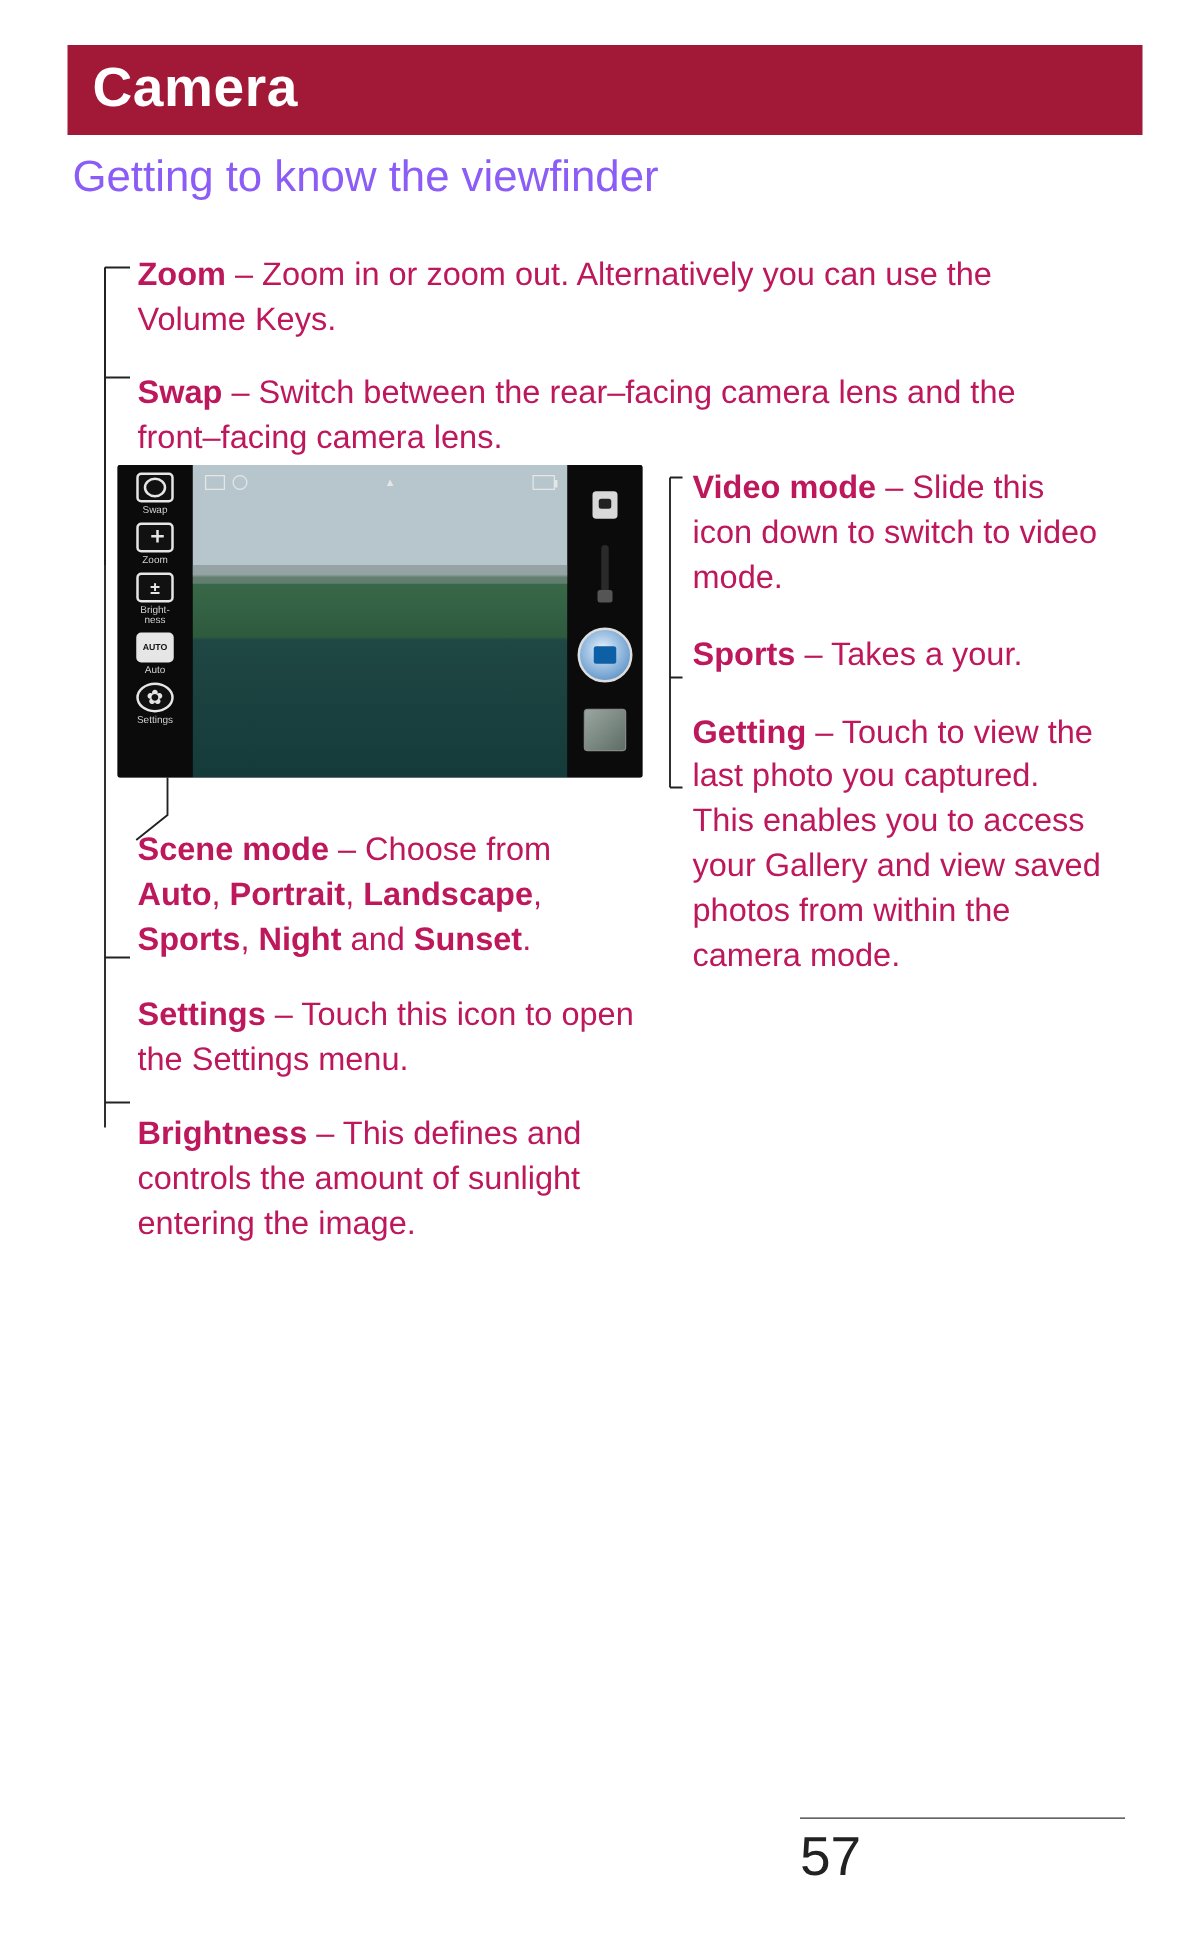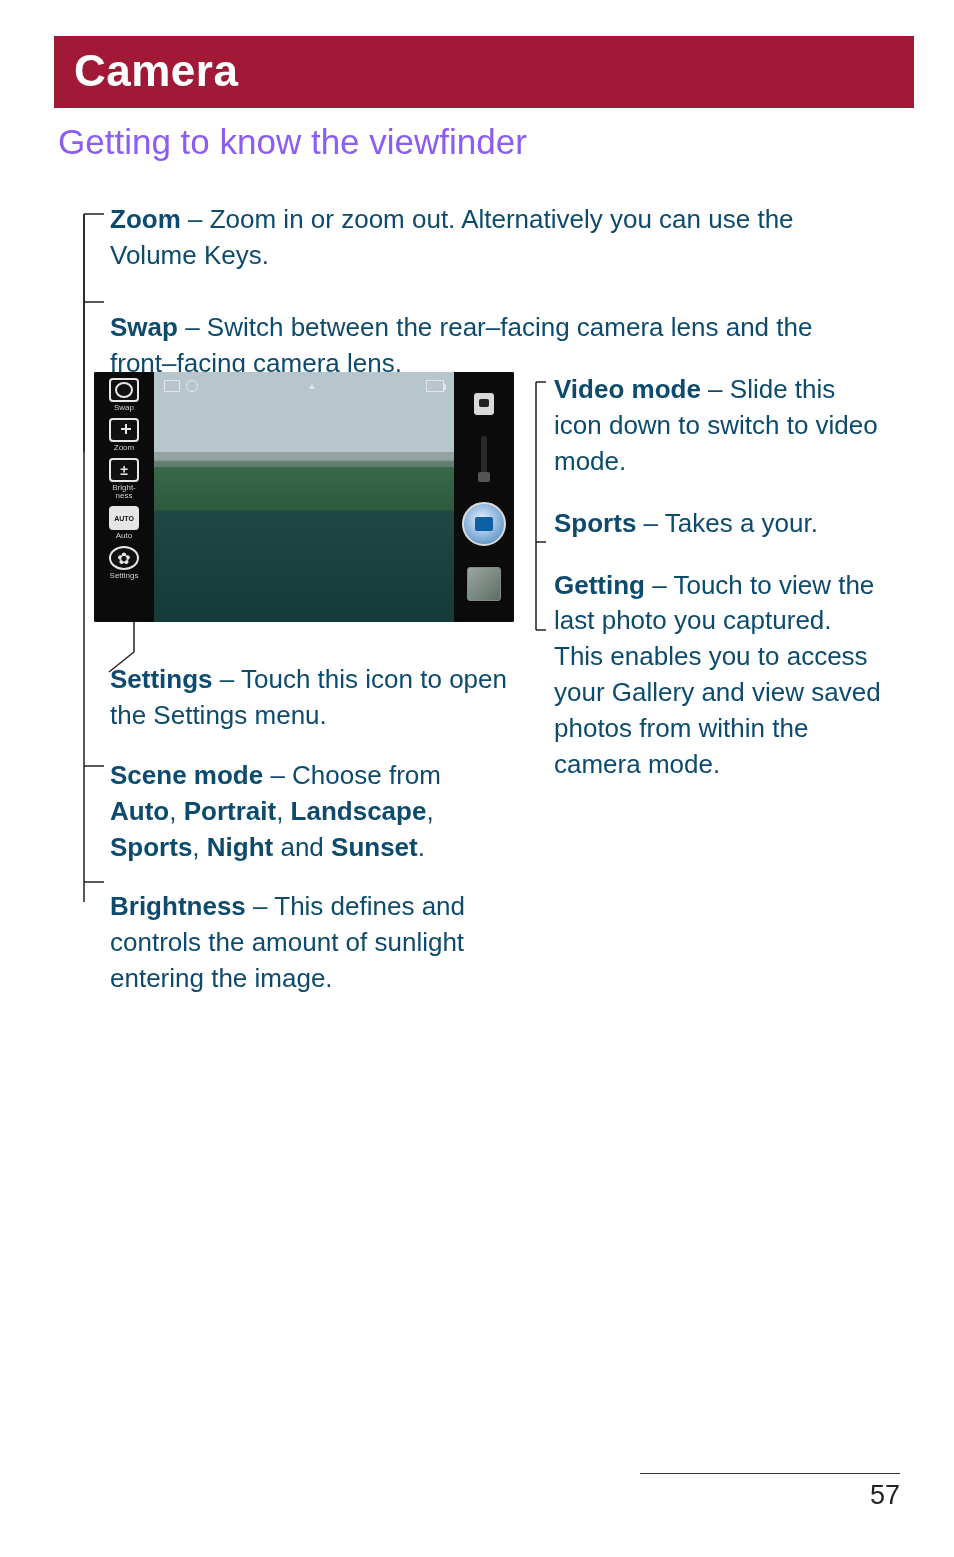--- a/index.html
+++ b/index.html
@@ -3,26 +3,26 @@
 <meta charset="utf-8">
 <style>
   * { box-sizing: border-box; margin: 0; padding: 0; }
   html, body { width: 954px; height: 1557px; background: #fff; font-family: Arial, Helvetica, sans-serif; color: #222; }
   .page { position: relative; width: 954px; height: 1557px; padding: 36px 40px 40px 54px; }
   .title-bar { background: #a11936; color: #fff; padding: 10px 20px 12px 20px; margin-bottom: 14px; }
   .title-bar h1 { font-size: 44px; font-weight: bold; letter-spacing: 0.5px; }
   .subtitle { color: #8b5cf6; font-size: 35px; font-weight: 500; margin: 4px 0 40px 4px; }
   .content { position: relative; width: 100%; }
 
-  .desc { font-size: 26px; line-height: 1.38; color: #0c4a6e; }
+  .desc { font-size: 26px; line-height: 1.38; color: #be185d; }
   .desc b { font-weight: bold; }
 
   
   .top-block { position: absolute; left: 56px; top: 0; width: 730px; }
-  .top-block .desc + .desc { margin-top: 36px; }
+  .top-block .desc + .desc { margin-top: 22px; }
 
   
   .shot-wrap { position: absolute; left: 40px; top: 170px; width: 420px; height: 250px; }
   .shot { width: 420px; height: 250px; background: #000; border-radius: 2px; position: relative; overflow: hidden; }
   .shot .landscape { position:absolute; left:60px; top:0; right:60px; bottom:0;
     background: linear-gradient(to bottom, #b7c6cc 0%, #b7c6cc 35%, #3a6a4a 36%, #2e5a3e 55%, #1f4743 56%, #153a3a 100%); }
   .shot .landscape::before { content:""; position:absolute; left:0; right:0; top:32%; height:6%; background:#7f8c8a; opacity:.6; }
   .shot .left-strip { position:absolute; left:0; top:0; width:60px; height:100%; background:#0b0b0b; display:flex; flex-direction:column; align-items:center; padding-top:6px; }
   .shot .right-strip { position:absolute; right:0; top:0; width:60px; height:100%; background:#0b0b0b; display:flex; flex-direction:column; align-items:center; justify-content:space-around; padding:10px 0; }
   .ic { width:36px; display:flex; flex-direction:column; align-items:center; margin-bottom:6px; }
@@ -60,21 +60,21 @@
   .right-col { position: absolute; left: 500px; top: 170px; width: 330px; }
   .right-col .desc { margin-bottom: 26px; }
 
   
   svg.lines { position:absolute; left:0; top:0; width:100%; height:900px; pointer-events:none; }
   svg.lines path, svg.lines line { stroke:#222; stroke-width:1.5; fill:none; }
 
   
   .pgnum-wrap { position:absolute; right:54px; bottom:46px; }
   .pgnum-rule { width:260px; height:1px; background:#333; margin-bottom:6px; margin-left:auto; }
-  .pgnum { font-size:27px; text-align:right; color:#222; }
+  .pgnum { font-size:44px; color:#222; }
 </style>
 </head>
 <body>
 
 <div class="page">
   <div class="title-bar">
     <h1>Camera</h1>
   </div>
   <div class="subtitle">Getting to know the viewfinder</div>
 
@@ -138,24 +138,24 @@
           <div class="vmode"></div>
           <div class="slider"></div>
           <div class="capture"></div>
           <div class="gallery"></div>
         </div>
       </div>
     </div>
 
     <div class="left-col">
       <p class="desc">
-        <b>Settings</b><span> – </span><span>Touch this icon to open the Settings menu.</span>
+        <b>Scene mode</b><span> – </span><span>Choose from </span><b>Auto</b><span>, </span><b>Portrait</b><span>, </span><b>Landscape</b><span>, </span><b>Sports</b><span>, </span><b>Night</b><span> and </span><b>Sunset</b><span>.</span>
       </p>
       <p class="desc">
-        <b>Scene mode</b><span> – </span><span>Choose from </span><b>Auto</b><span>, </span><b>Portrait</b><span>, </span><b>Landscape</b><span>, </span><b>Sports</b><span>, </span><b>Night</b><span> and </span><b>Sunset</b><span>.</span>
+        <b>Settings</b><span> – </span><span>Touch this icon to open the Settings menu.</span>
       </p>
       <p class="desc">
         <b>Brightness</b><span> – </span><span>This defines and controls the amount of sunlight entering the image.</span>
       </p>
     </div>
 
     <div class="right-col">
       <p class="desc">
         <b>Video mode</b><span> – </span><span>Slide this icon down to switch to video mode.</span>
       </p>

